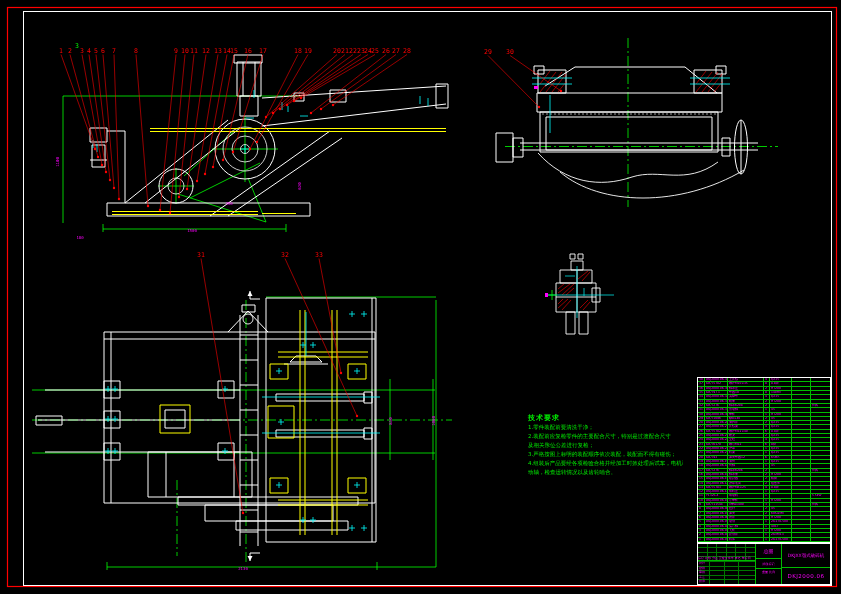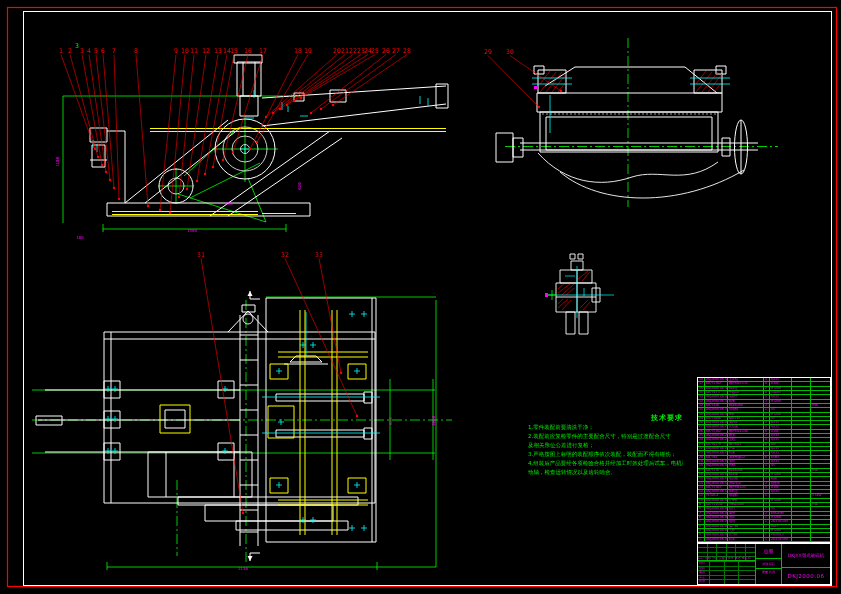--- a/index.html
+++ b/index.html
@@ -3,21 +3,21 @@
 <meta charset="utf-8">
 <style>
   html,body{margin:0;padding:0;background:#000;}
   .canvas{position:relative;width:841px;height:594px;background:#000;overflow:hidden;
           font-family:"DejaVu Sans",sans-serif;}
   svg{position:absolute;left:0;top:0;}
   svg text{font-family:"DejaVu Sans Mono","DejaVu Sans",monospace;}
 
   
   .notes{position:absolute;left:528px;top:413px;width:155px;color:#00ee00;}
-  .notes-title{text-align:right;font-size:7px;font-weight:bold;letter-spacing:1px;}
+  .notes-title{text-align:left;font-size:7px;font-weight:bold;letter-spacing:1px;}
   .note-line{font-size:5.5px;line-height:9px;white-space:nowrap;overflow:hidden;}
 
   
   .bom{position:absolute;left:697px;top:377px;width:134px;height:166px;background:#000;
        border:1px solid #fff;box-sizing:border-box;display:flex;flex-direction:column;overflow:hidden;}
   .bom-row{height:4.37px;box-sizing:border-box;display:flex;border-bottom:1px solid #00bb00;overflow:hidden;}
   .bom-row span{display:block;box-sizing:border-box;font-size:3px;line-height:3.4px;color:#ff00ff;
        white-space:nowrap;overflow:hidden;border-right:1px solid #00bb00;padding-left:1px;}
   .c1{width:7px}.c2{width:23px}.c3{width:36px}.c4{width:6px}.c5{width:22px}.c6{width:19px}.c7{flex:1;border-right:none!important}
 

